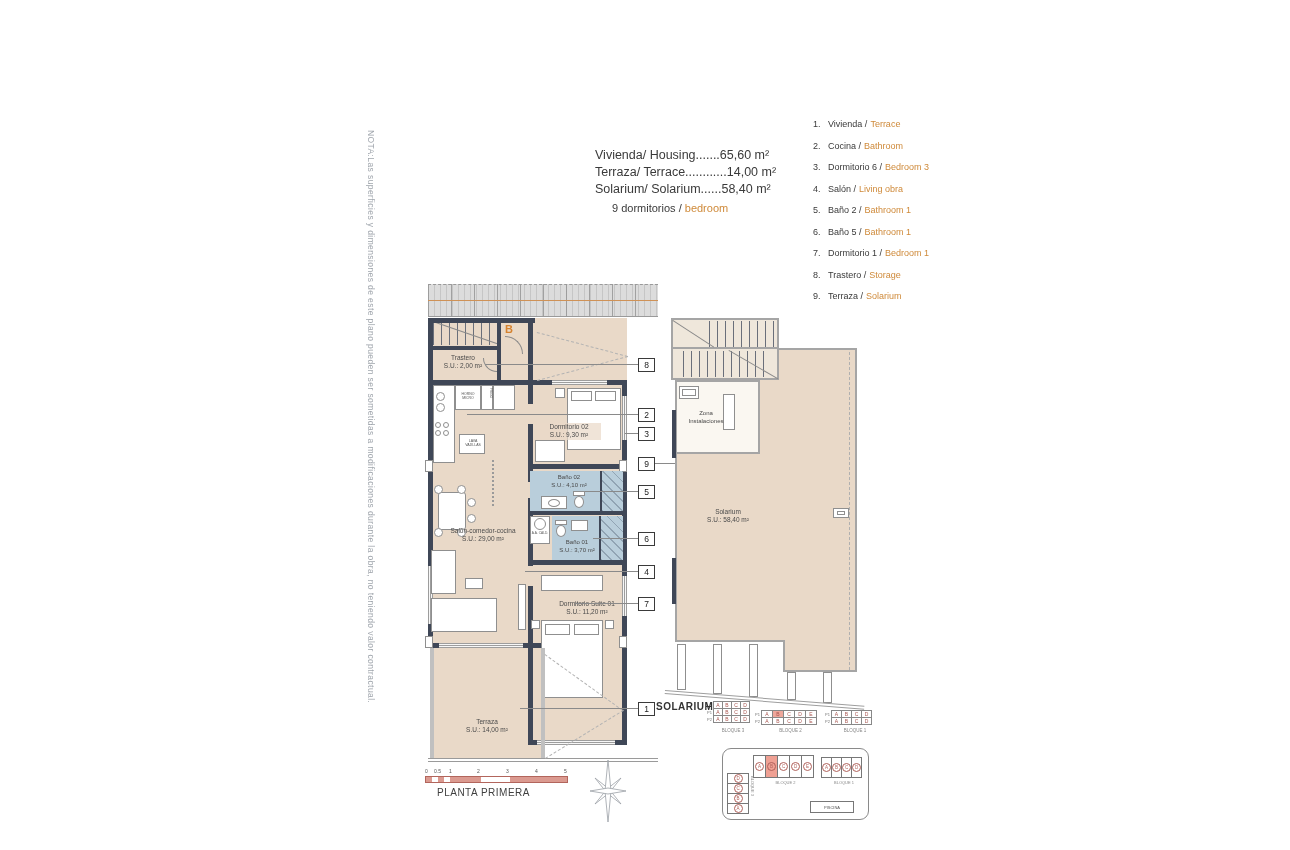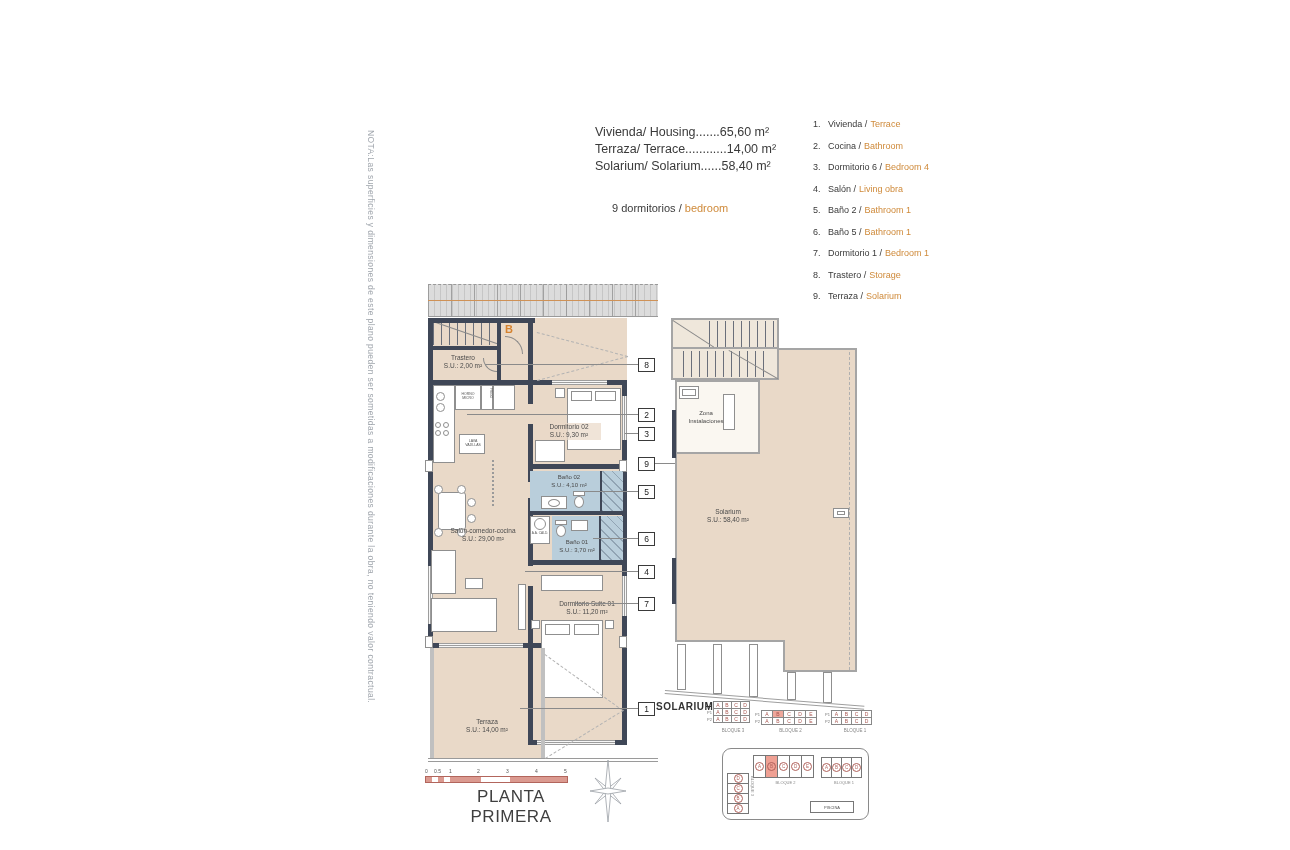--- a/index.html
+++ b/index.html
@@ -43,21 +43,21 @@
   .unit-title{font-size:25px;font-weight:800;letter-spacing:1px;color:#fff;-webkit-text-stroke:1.4px #222;text-align:center;}
 </style>
 </head>
 <body>
 
 <div class="canvas">
 
   <div class="abs" style="left:366px;top:130px;height:610px;writing-mode:vertical-rl;font-size:8.5px;letter-spacing:.4px;color:#a0a6ad;">NOTA:Las superficies y dimensiones de este plano pueden ser sometidas a modificaciones durante la obra, no teniendo valor contractual.</div>
 
 
-  <div class="abs" style="left:595px;top:124px;font-size:12.5px;line-height:17px;color:#3a3a3a;">
+  <div class="abs" style="left:595px;top:147px;font-size:12.5px;line-height:17px;color:#3a3a3a;">
     <div>Vivienda/ Housing.......65,60 m²</div>
     <div>Terraza/ Terrace............14,00 m²</div>
     <div>Solarium/ Solarium......58,40 m²</div>
   </div>
   <div class="abs" style="left:612px;top:202px;font-size:11px;">
     <span style="color:#3a3a3a;">9 dormitorios /</span>
     <span style="color:#cf8a3a;">bedroom</span>
   </div>
 
   <div class="abs" style="left:813px;top:119px;">
@@ -67,21 +67,21 @@
         <span class="legend-en">Terrace</span>
       </div>
     <div class="legend-row">
         <span class="legend-num">2.</span>
         <span class="legend-es">Cocina /</span>
         <span class="legend-en">Bathroom</span>
       </div>
     <div class="legend-row">
         <span class="legend-num">3.</span>
         <span class="legend-es">Dormitorio 6 /</span>
-        <span class="legend-en">Bedroom 4</span>
+        <span class="legend-en">Bedroom 3</span>
       </div>
     <div class="legend-row">
         <span class="legend-num">4.</span>
         <span class="legend-es">Salón /</span>
         <span class="legend-en">Living obra</span>
       </div>
     <div class="legend-row">
         <span class="legend-num">5.</span>
         <span class="legend-es">Baño 2 /</span>
         <span class="legend-en">Bathroom 1</span>
@@ -468,21 +468,21 @@
     <span class="abs" style="left:81px;top:0;font-size:5px;color:#555;">3</span>
     <span class="abs" style="left:110px;top:0;font-size:5px;color:#555;">4</span>
     <span class="abs" style="left:139px;top:0;font-size:5px;color:#555;">5</span>
     <div class="abs" style="left:0;top:8px;width:143px;height:7px;border:1px solid #b2655c;box-sizing:border-box;display:flex;">
       <div style="width:26px;height:100%;background:repeating-linear-gradient(90deg,#db9a90 0 6px,#fff 6px 12px);"></div>
       <div style="width:29px;height:100%;background:#db9a90;"></div>
       <div style="width:29px;height:100%;background:#fff;"></div>
       <div style="width:29px;height:100%;background:#db9a90;"></div>
       <div style="width:28px;height:100%;background:#db9a90;"></div>
     </div>
-    <div class="abs" style="left:12px;top:19px;font-size:17px;letter-spacing:.5px;color:#3f3f3f;text-align:center;">PLANTA PRIMERA</div>
+    <div class="abs" style="left:12px;top:19px;font-size:10px;letter-spacing:.5px;color:#3f3f3f;text-align:center;">PLANTA PRIMERA</div>
   </div>
 
   <div class="abs" style="left:583px;top:758px;width:50px;height:70px;">
     <svg width="50" height="70" viewBox="0 0 50 70">
       <g stroke="#9aa0a6" stroke-width="0.8" fill="#fff">
         <polygon points="12,20 26,31 38,46 24,35"></polygon>
         <polygon points="38,20 24,31 12,46 26,35"></polygon>
         <polygon points="25,2 28,33 25,64 22,33"></polygon>
         <polygon points="7,33 25,30 43,33 25,36"></polygon>
       </g>

